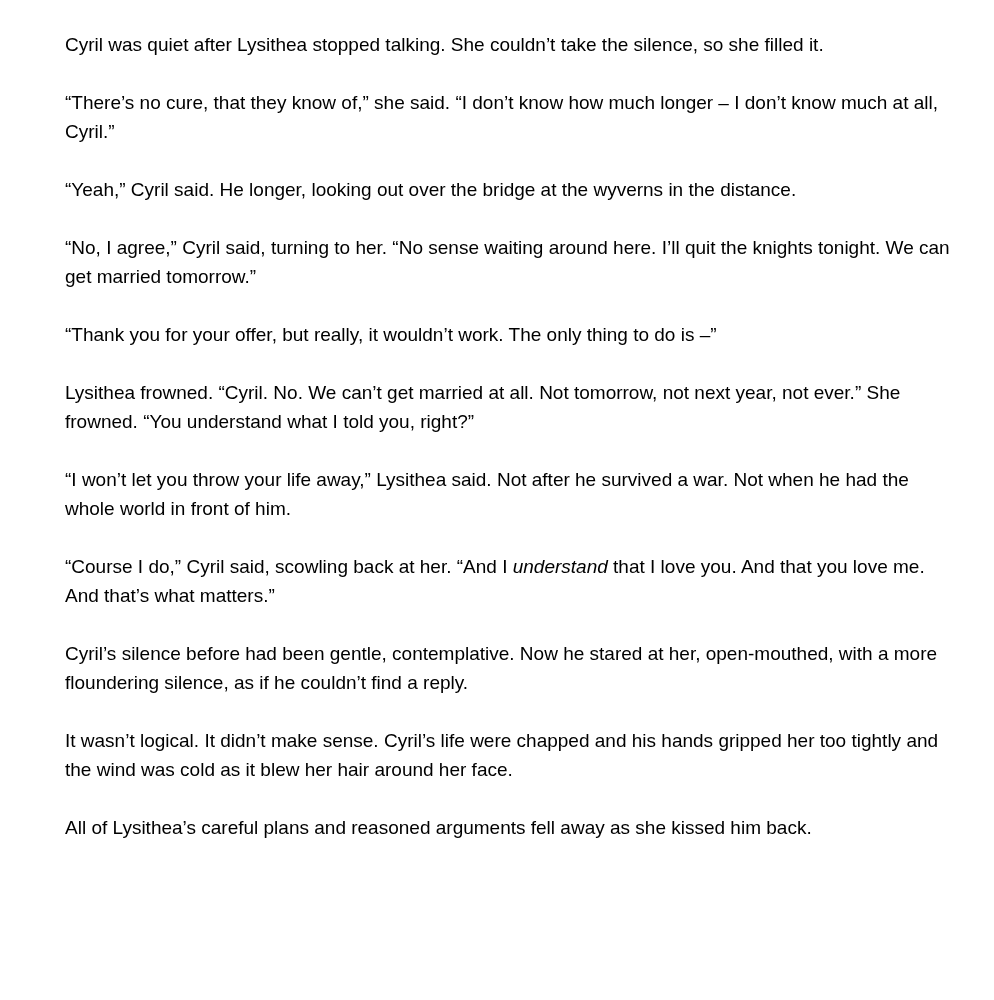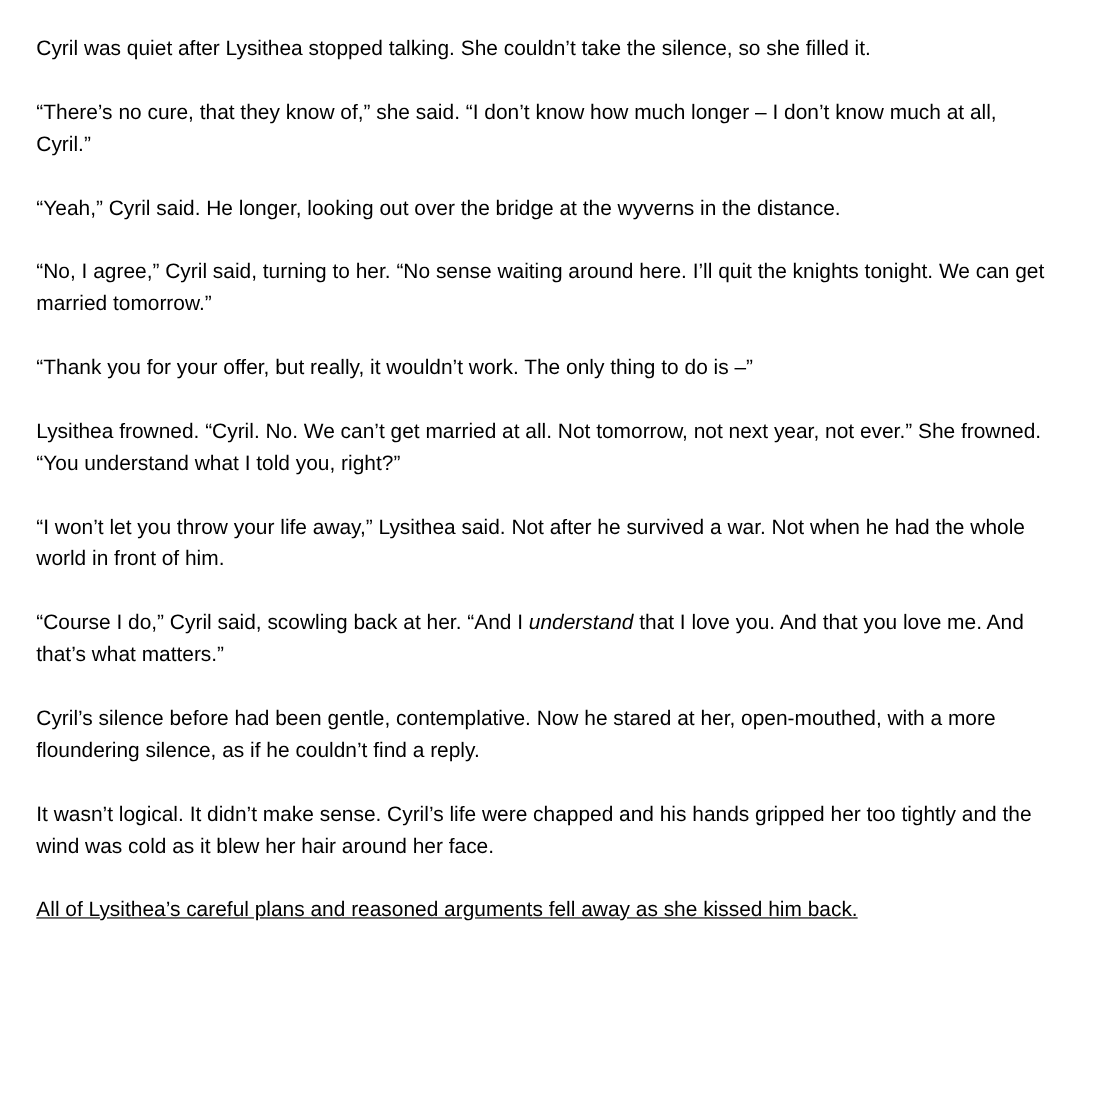--- a/index.html
+++ b/index.html
@@ -10,35 +10,34 @@
   body {
     width: 994px;
     height: 1000px;
     overflow: hidden;
     font-family: "Liberation Sans", "DejaVu Sans", sans-serif;
   }
   .page {
     box-sizing: border-box;
     width: 994px;
     height: 736px;
-    padding: 30px 40px 20px 33px;
+    padding: 30px 40px 20px 65px;
     background: #ffffff;
     color: #000000;
   }
   .doc-body p {
     margin: 0 0 29px 0;
     font-size: 19px;
     line-height: 29px;
     font-weight: 400;
     color: #000000;
     letter-spacing: 0;
   }
   .doc-body p:last-child {
     margin-bottom: 0;
-    text-decoration: underline;
   }
   .doc-body em {
     font-style: italic;
   }
 </style>
 </head>
 <body>
 
 <div class="page">
   <div class="doc-body">

